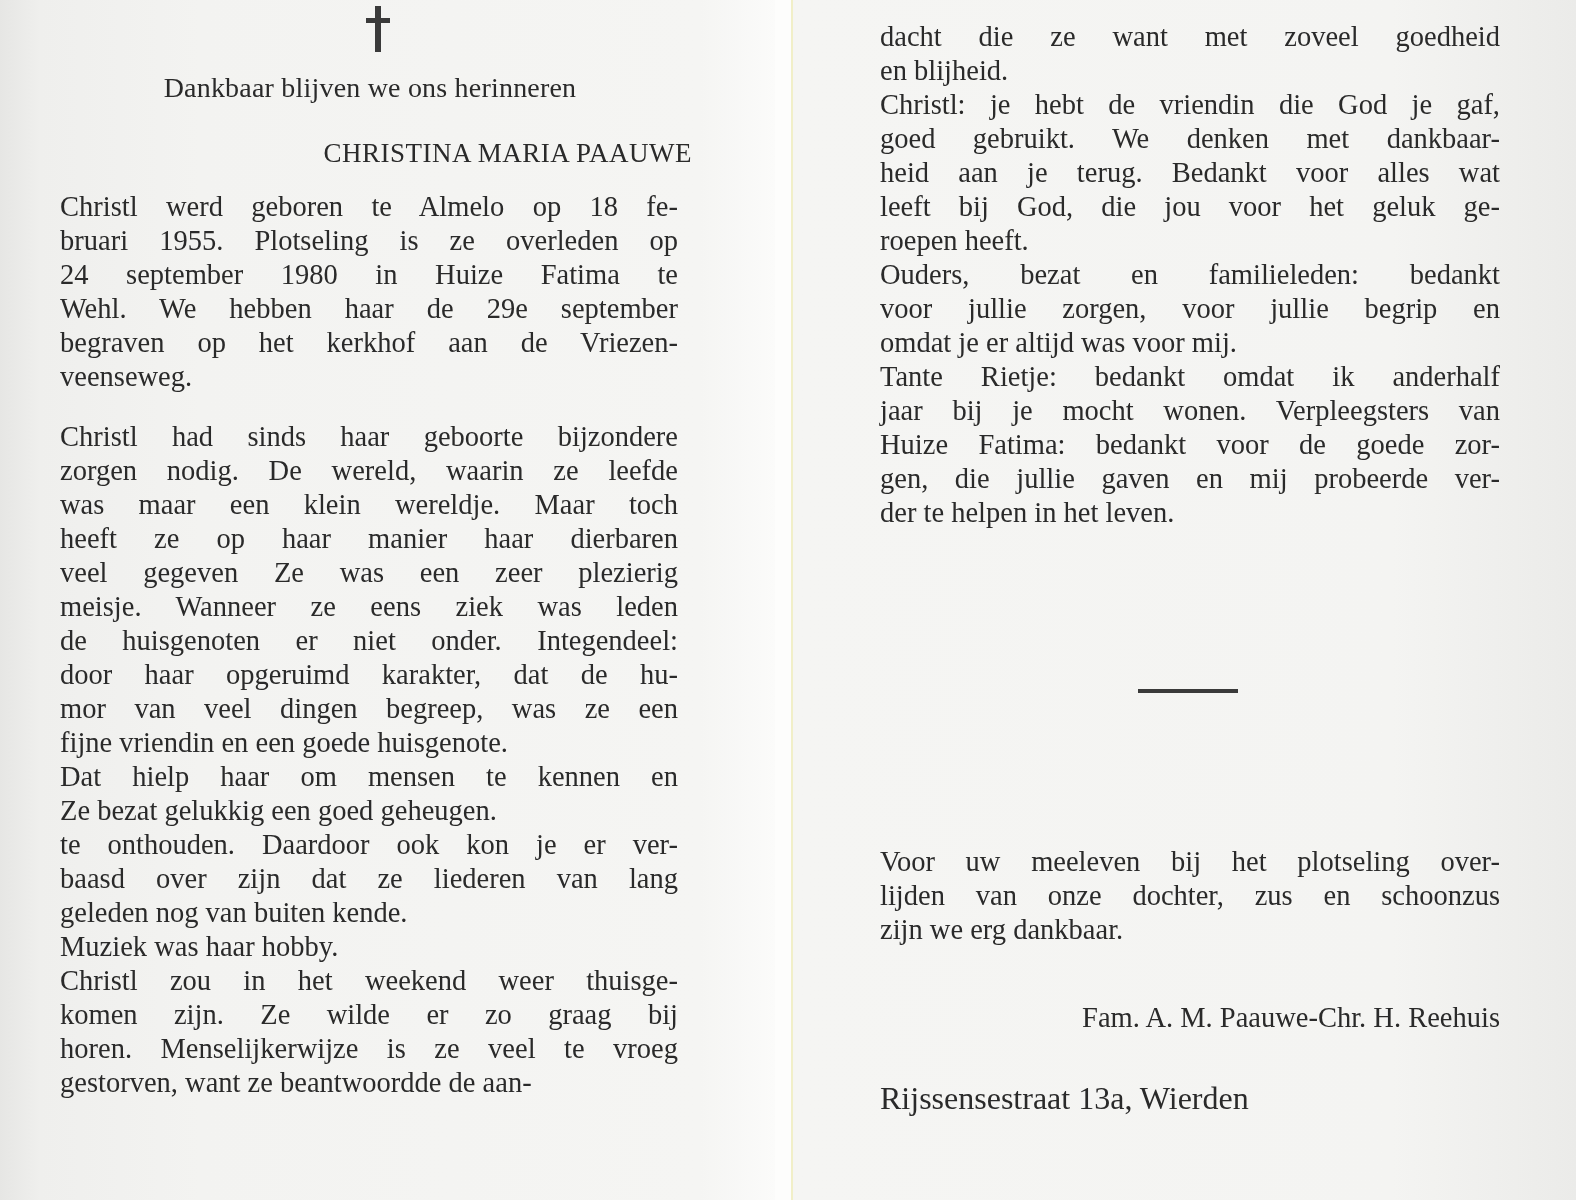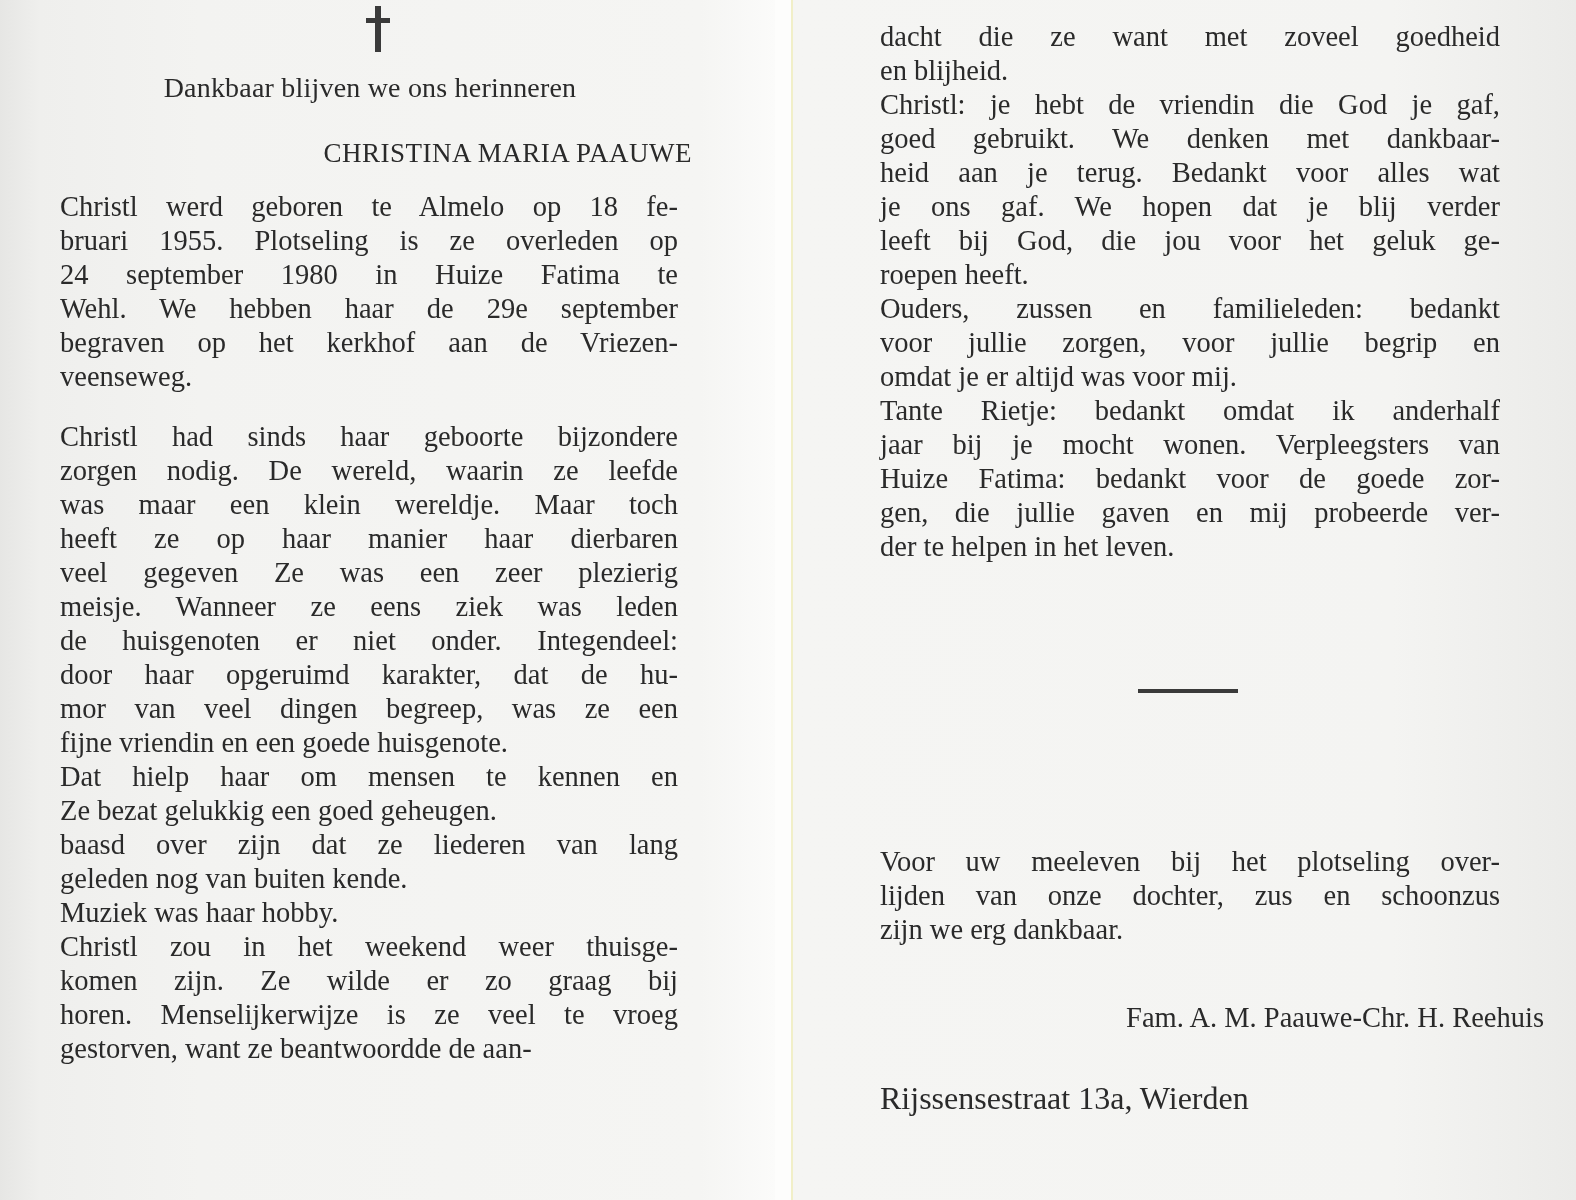--- a/index.html
+++ b/index.html
@@ -35,21 +35,21 @@
   }
   .col .line { display: block; white-space: nowrap; text-align: justify; text-align-last: justify; height: 34px; }
   .col .line.last { text-align-last: left; }
   .left-col { left: 60px; width: 618px; }
   .right-col { left: 880px; width: 620px; }
   #p1 { top: 190px; }
   #p2 { top: 420px; }
   #p3 { top: 20px; }
   #p4 { top: 845px; }
   .rule { position: absolute; left: 1138px; top: 689px; width: 100px; height: 4px; background: #3a3a3a; }
-  .signature { position: absolute; left: 924px; width: 620px; top: 1002px; text-align: right; font-size: 28.5px; }
+  .signature { position: absolute; left: 880px; width: 620px; top: 1002px; text-align: right; font-size: 28.5px; }
   .address { position: absolute; left: 880px; top: 1080px; font-size: 32px; }
 </style>
 </head>
 <body>
 
 <div class="panel left"></div>
 <div class="gutter"></div>
 <div class="seam"></div>
 <div class="panel right"></div>
 
@@ -75,38 +75,38 @@
     <span class="line">was maar een klein wereldje. Maar toch</span>
     <span class="line">heeft ze op haar manier haar dierbaren</span>
     <span class="line">veel gegeven Ze was een zeer plezierig</span>
     <span class="line">meisje. Wanneer ze eens ziek was leden</span>
     <span class="line">de huisgenoten er niet onder. Integendeel:</span>
     <span class="line">door haar opgeruimd karakter, dat de hu-</span>
     <span class="line">mor van veel dingen begreep, was ze een</span>
     <span class="line last">fijne vriendin en een goede huisgenote.</span>
     <span class="line">Dat hielp haar om mensen te kennen en</span>
     <span class="line last">Ze bezat gelukkig een goed geheugen.</span>
+    <span class="line">te onthouden. Daardoor ook kon je er ver-</span>
     <span class="line">baasd over zijn dat ze liederen van lang</span>
     <span class="line last">geleden nog van buiten kende.</span>
     <span class="line last">Muziek was haar hobby.</span>
     <span class="line">Christl zou in het weekend weer thuisge-</span>
     <span class="line">komen zijn. Ze wilde er zo graag bij</span>
     <span class="line">horen. Menselijkerwijze is ze veel te vroeg</span>
     <span class="line last">gestorven, want ze beantwoordde de aan-</span>
   </div>
 <div class="col right-col" id="p3">
     <span class="line">dacht die ze want met zoveel goedheid</span>
     <span class="line last">en blijheid.</span>
     <span class="line">Christl: je hebt de vriendin die God je gaf,</span>
     <span class="line">goed gebruikt. We denken met dankbaar-</span>
     <span class="line">heid aan je terug. Bedankt voor alles wat</span>
-    <span class="line">je ons gaf. We hopen dat je blij verder</span>
     <span class="line">leeft bij God, die jou voor het geluk ge-</span>
     <span class="line last">roepen heeft.</span>
-    <span class="line">Ouders, zussen en familieleden: bedankt</span>
+    <span class="line">Ouders, bezat en familieleden: bedankt</span>
     <span class="line">voor jullie zorgen, voor jullie begrip en</span>
     <span class="line last">omdat je er altijd was voor mij.</span>
     <span class="line">Tante Rietje: bedankt omdat ik anderhalf</span>
     <span class="line">jaar bij je mocht wonen. Verpleegsters van</span>
     <span class="line">Huize Fatima: bedankt voor de goede zor-</span>
     <span class="line">gen, die jullie gaven en mij probeerde ver-</span>
     <span class="line last">der te helpen in het leven.</span>
   </div>
 
 <div class="rule"></div>

